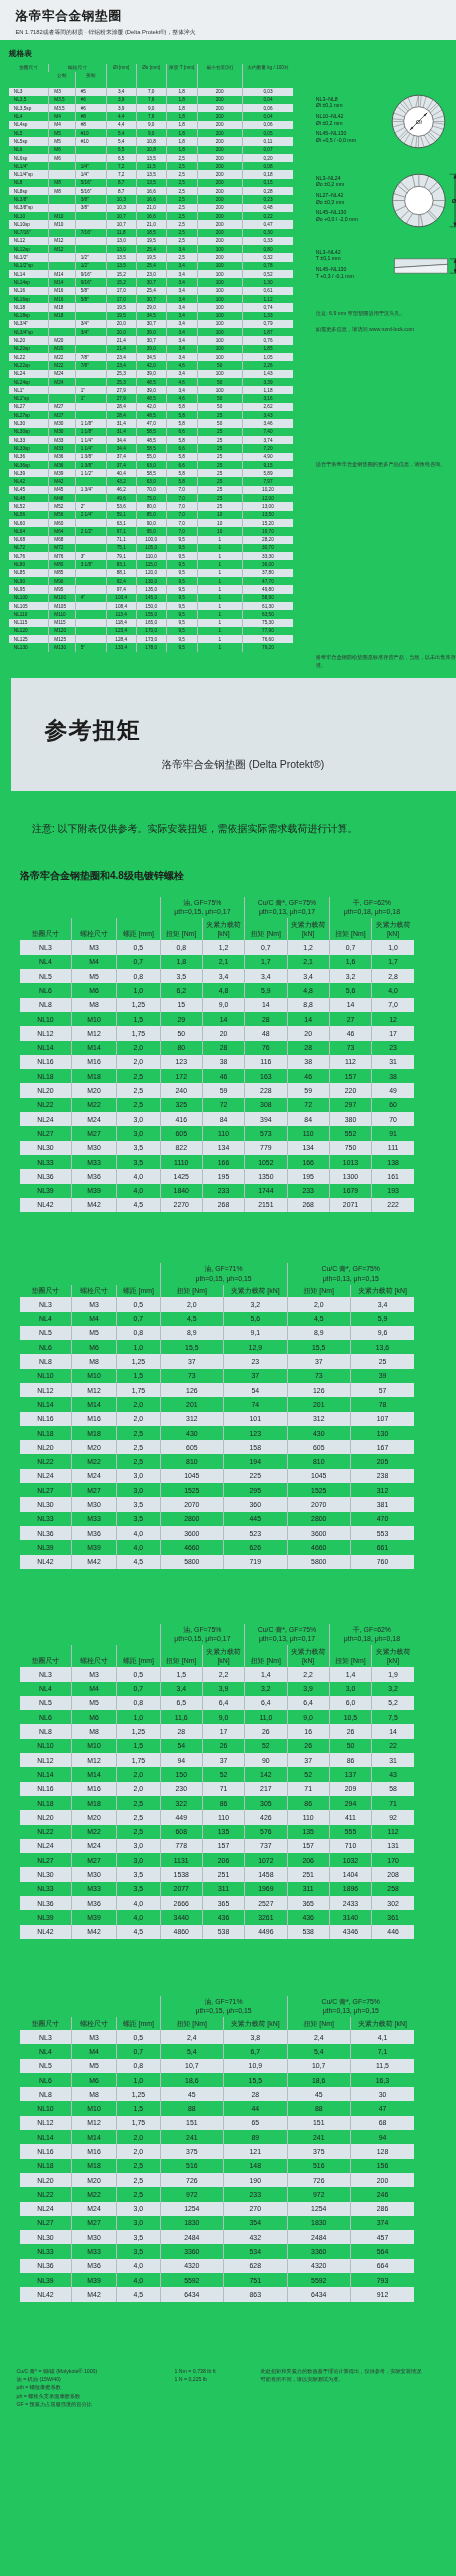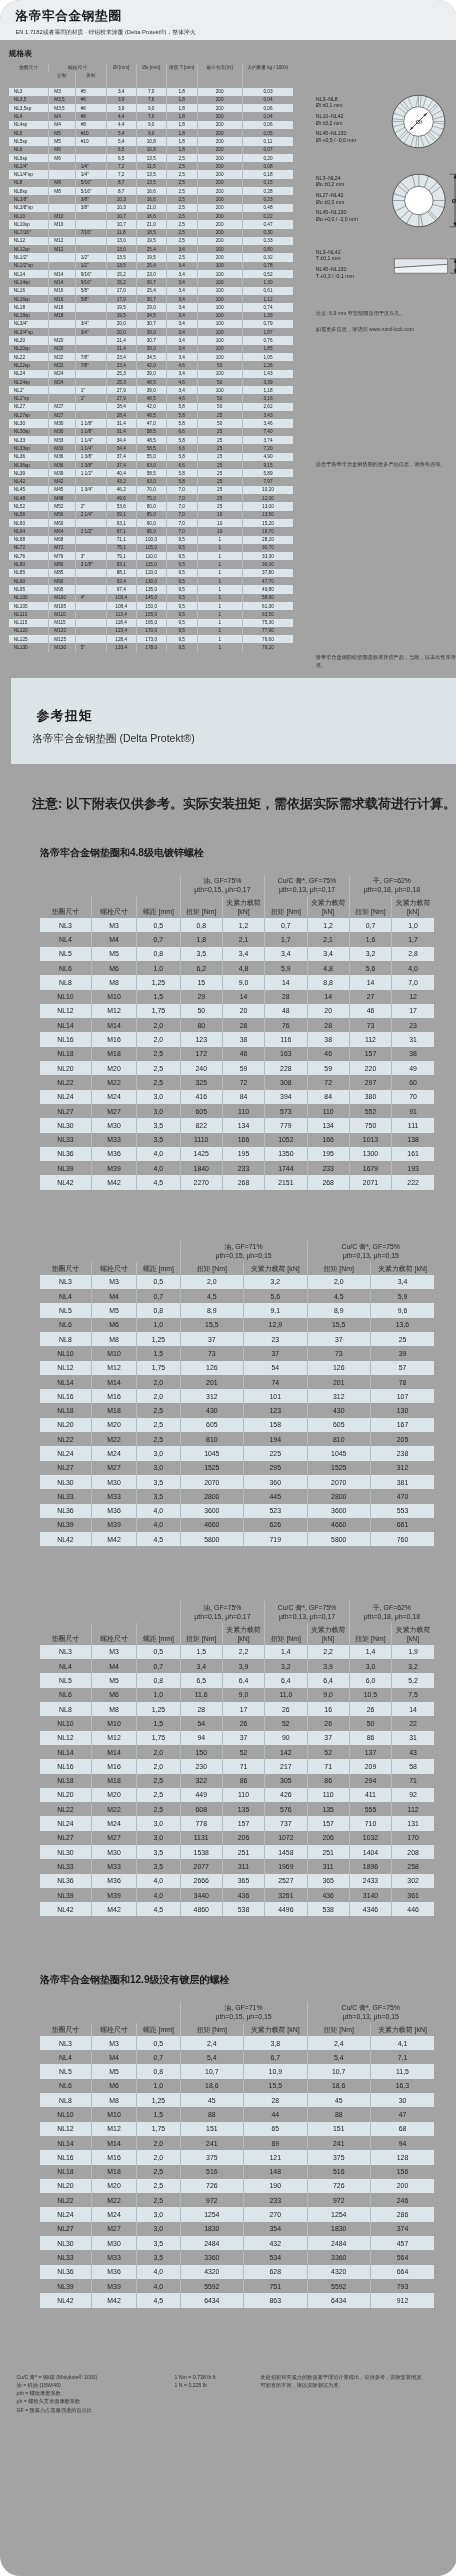--- a/index.html
+++ b/index.html
@@ -1,17 +1,17 @@
 <!DOCTYPE html>
 <html style="font-size:8.8px"><head>
 <meta charset="utf-8">
 <style>
   html,body{margin:0;padding:0;background:#ffffff;}
   body{width:457px;font-family:"Liberation Sans", sans-serif;color:#222;}
-  .page{width:457px;height:2576px;overflow:hidden;position:relative;background:#a3a3a3;border-radius:20px;}
+  .page{width:457px;height:2576px;overflow:hidden;position:relative;background:#22c55e;}
 
   
   .topband{background:#eceff1;padding:8.3px 0 7.2px 15.4px;height:25px;}
   .topband h1{margin:0;font-size:12.7px;font-weight:bold;color:#1e1e1e;letter-spacing:0.6px;}
   .topband .subtitle{margin-top:2.8px;font-size:5.8px;color:#333;}
 
   
   .spec-heading{font-size:7.7px;font-weight:bold;margin:8.8px 0 4.4px 8.8px;color:#1e1e1e;}
   .spec-flex{position:relative;margin-left:8.8px;}
   table{border-collapse:collapse;}
@@ -30,27 +30,27 @@
   .side{position:absolute;left:297px;top:0;width:160px;font-size:5.2px;color:#333;}
   .tol-block{position:absolute;display:flex;align-items:center;gap:4.4px;}
   .tol-labels div{margin-bottom:3.9px;line-height:1.3;}
   .tol-range{color:#222;}
   .tol-val{color:#222;}
   .side-note{position:absolute;width:138px;line-height:1.45;color:#333;}
   .stock-note{position:absolute;width:146px;line-height:1.5;color:#333;}
 
   
   .banner{background:#dde4e8;margin:26.4px 0 0 10.5px;width:421px;padding:25px 11px 18.7px 22px;}
-  .banner h2{margin:4px;font-size:13px;font-weight:bold;color:#1c1c1c;letter-spacing:1.1px;}
-  .banner .bsub{margin-top:6.6px;font-size:10.5px;color:#2d2d2d;}
-
-  .notice{margin:31px 0 0 32px;font-size:13px;color:#1e1e1e;font-weight:bold;}
+  .banner h2{margin:12px;font-size:23px;font-weight:bold;color:#1c1c1c;letter-spacing:1.1px;}
+  .banner .bsub{margin-top:6.6px;font-size:10.5px;color:#2d2d2d;text-align:center;}
+
+  .notice{margin:31px 0 0 32px;font-size:10px;color:#1e1e1e;}
 
   
-  .tq{margin-left:40px;}
+  .tq{margin-left:20px;}
   .tq h3{font-size:10px;font-weight:bold;color:#1c1c1c;margin:0 0 14.3px 0;}
   .tq-table{width:394px;font-size:6.9px;table-layout:fixed;}
   .tq-table th{font-weight:normal;font-size:6.9px;color:#2a2a2a;line-height:1.35;padding:1.7px 2.2px;vertical-align:bottom;text-align:center;}
   .tq-table th.grp{vertical-align:top;padding-top:1.1px;}
   .tq-table th,.tq-table td{border-left:0.6px solid #b3bcc0;}
   .tq-table th:first-child,.tq-table td:first-child{border-left:none;}
   .tq-table th.nb{border-left:none;}
   .tq-table tbody td{height:14.3px;text-align:center;padding:0 2.2px;}
   .tq-table tbody tr:nth-child(odd){background:#dce6ea;}
   .tq1{margin-top:33px;} .tq2{margin-top:51px;} .tq3{margin-top:55px;} .tq4{margin-top:57px;}
@@ -1637,21 +1637,20 @@
             <td>4496</td>
             <td>538</td>
             <td>4346</td>
             <td>446</td>
           </tr>
         </tbody>
     </table>
   </div>
 
   <div class="tq tq4">
-    <h3>洛帝牢合金钢垫圈和12.9级没有镀层的螺栓</h3>
     <table class="tq-table t2g">
       <colgroup>
           <col class="g-size">
           <col class="g-bolt">
           <col class="g-pitch">
           <col class="g-d">
           <col class="g-d">
           <col class="g-d">
           <col class="g-d">
         </colgroup>

